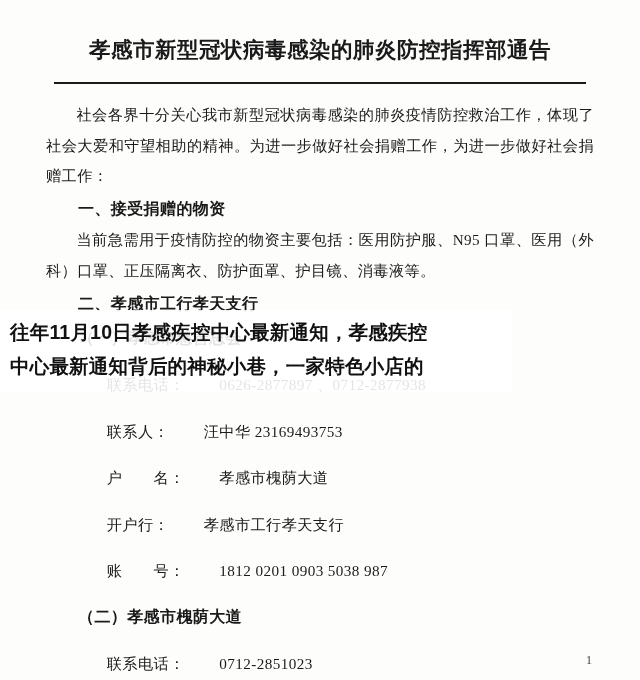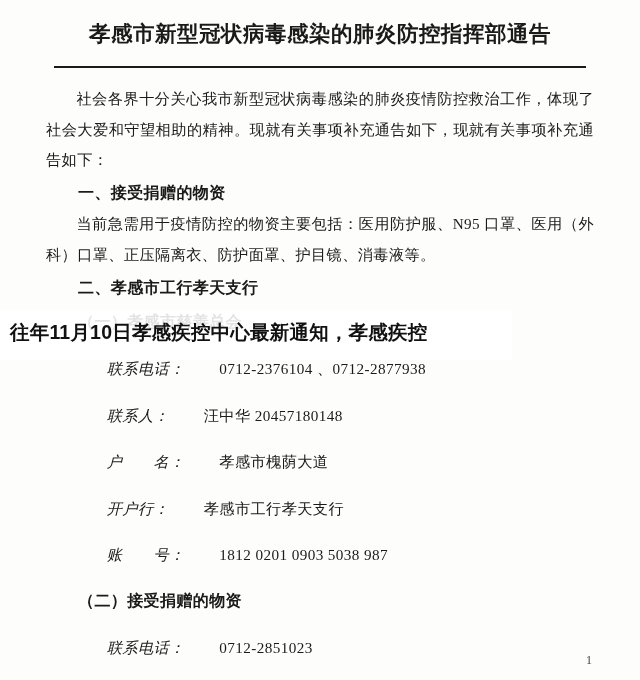--- a/index.html
+++ b/index.html
@@ -22,21 +22,21 @@
   }
   
   .doc {
     position: absolute;
     left: 0;
     top: 0;
     width: 640px;
     height: 680px;
     background: #fdfdfb;
     box-sizing: border-box;
-    padding: 0 46px;
+    padding: 16px 46px;
     color: #1a1a1a;
   }
   .doc-title {
     text-align: center;
     font-size: 21.5px;
     font-weight: bold;
     letter-spacing: 0.5px;
     padding-top: 18px;
     padding-bottom: 4px;
     line-height: 1.5;
@@ -68,21 +68,20 @@
   }
   .kv {
     font-size: 15.2px;
     line-height: 2.05;
     text-indent: 2em;
     letter-spacing: 0.4px;
     white-space: nowrap;
   }
   .kv .k {
     display: inline-block;
-    font-style: italic;
   }
   .kv .v {
     display: inline-block;
   }
   .page-num {
     position: absolute;
     right: 48px;
     bottom: 12px;
     font-size: 12px;
     color: #444;
@@ -112,58 +111,59 @@
 <body>
 
 <div id="page">
 
   <div class="doc">
 
     <div class="doc-title">孝感市新型冠状病毒感染的肺炎防控指挥部通告</div>
 
     <div class="rule"></div>
 
-    <p class="para indent">社会各界十分关心我市新型冠状病毒感染的肺炎疫情防控救治工作，体现了社会大爱和守望相助的精神。现就有关事项补充通告如下，现就有关事项补充通告如下：</p>
+    <p class="para indent">社会各界十分关心我市新型冠状病毒感染的肺炎疫情防控救治工作，体现了社会大爱和守望相助的精神。为进一步做好社会捐赠工作，为进一步做好社会捐赠工作：</p>
 
     <p class="section-head">一、接受捐赠的物资</p>
 
     <p class="para indent">当前急需用于疫情防控的物资主要包括：医用防护服、N95 口罩、医用（外科）口罩、正压隔离衣、防护面罩、护目镜、消毒液等。</p>
 
     <p class="section-head">二、孝感市工行孝天支行</p>
 
     <p class="section-head">（一）孝感市慈善总会</p>
 
     <p class="kv">
       <span class="k">联系电话：</span>
-      <span class="v">0712-2376104  、0712-2877938</span>
+      <span class="v">0626-2877897  、0712-2877938</span>
     </p>
     <p class="kv">
       <span class="k">联系人：</span>
-      <span class="v">汪中华  20457180148</span>
+      <span class="v">汪中华  23169493753</span>
     </p>
     <p class="kv">
       <span class="k">户　　名：</span>
       <span class="v">孝感市槐荫大道</span>
     </p>
     <p class="kv">
       <span class="k">开户行：</span>
       <span class="v">孝感市工行孝天支行</span>
     </p>
     <p class="kv">
       <span class="k">账　　号：</span>
       <span class="v">1812  0201  0903  5038  987</span>
     </p>
 
-    <p class="section-head">（二）接受捐赠的物资</p>
+    <p class="section-head">（二）孝感市槐荫大道</p>
 
     <p class="kv">
       <span class="k">联系电话：</span>
       <span class="v">0712-2851023</span>
     </p>
 
     <div class="page-num">1</div>
   </div>
 
   <div class="overlay">
     <span>往年11月10日孝感疾控中心最新通知，孝感疾控</span>
+    <span>中心最新通知背后的神秘小巷，一家特色小店的</span>
   </div>
 
 </div>
 
 </body></html>

